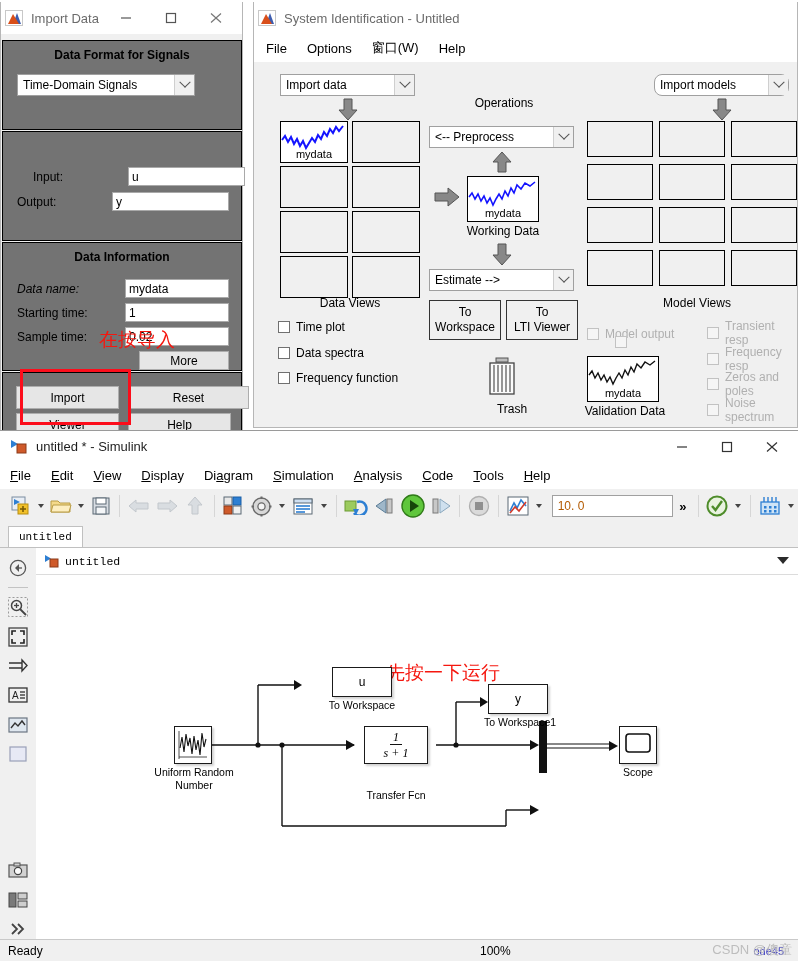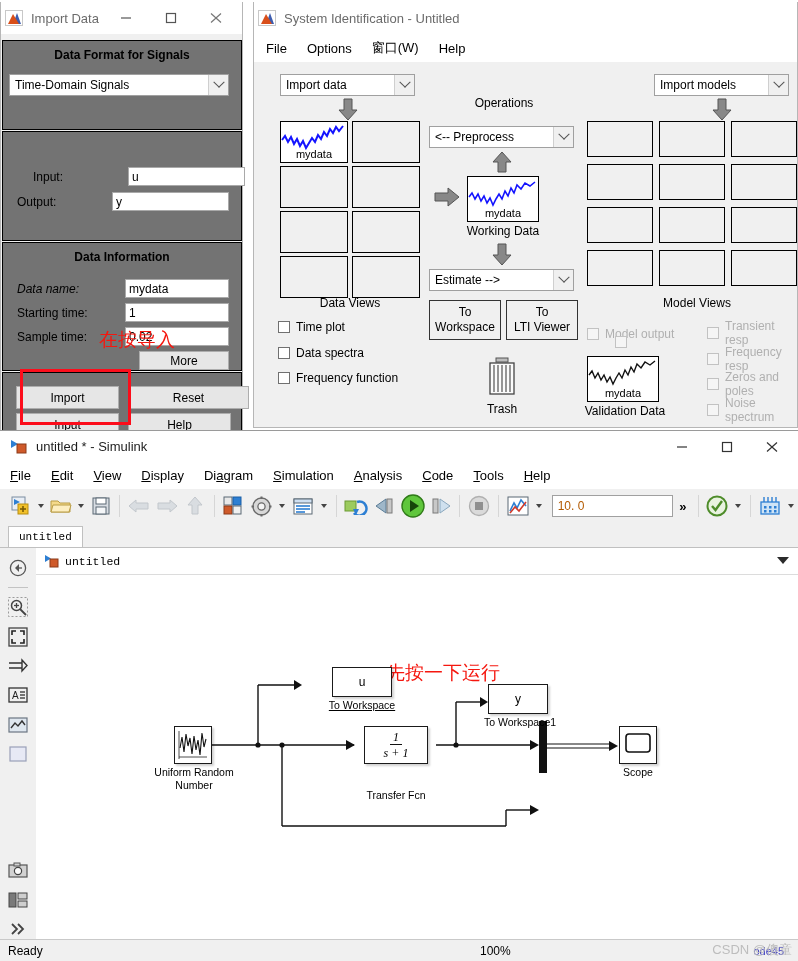--- a/index.html
+++ b/index.html
@@ -103,21 +103,21 @@
         <svg width="14" height="12">
             <line x1="2" y1="1.5" x2="12" y2="10.5" stroke="#777" stroke-width="1.2"></line>
             <line x1="12" y1="1.5" x2="2" y2="10.5" stroke="#777" stroke-width="1.2"></line>
           </svg>
       </span>
     </span>
   </div>
 
   <div class="panel" style="position:absolute;left:1px;top:38px;width:240px;height:90px;">
     <div class="panel-h">Data Format for Signals</div>
-    <div class="combo" style="position:absolute;left:6px;top:33px;width:220px;">
+    <div class="combo" style="position:absolute;left:14px;top:33px;width:178px;">
       <span>Time-Domain Signals</span>
       <span class="arrowbox">
           <i class="chev"></i>
         </span>
     </div>
   </div>
 
   <div class="panel" style="position:absolute;left:1px;top:129px;width:240px;height:110px;">
     <div class="row" style="position:absolute;left:14px;top:35px;width:212px;margin-left:16px;">
       <span class="lbl" style="width:95px;">Input:</span>
@@ -142,21 +142,21 @@
     <div class="row" style="position:absolute;left:14px;top:84px;width:212px;">
       <span class="lbl" style="width:108px;">Sample time:</span>
       <span class="fld" style="flex:1;">0.02</span>
     </div>
     <div class="btn" style="position:absolute;left:136px;top:108px;width:90px;height:19px;">More</div>
   </div>
 
   <div class="panel" style="position:absolute;left:1px;top:370px;width:240px;height:64px;">
     <div class="btn" style="position:absolute;left:13px;top:13px;width:103px;height:23px;">Import</div>
     <div class="btn" style="position:absolute;left:125px;top:13px;width:121px;height:23px;">Reset</div>
-    <div class="btn" style="position:absolute;left:13px;top:40px;width:103px;height:23px;">Input</div>
+    <div class="btn" style="position:absolute;left:13px;top:40px;width:103px;height:23px;">Viewer</div>
     <div class="btn" style="position:absolute;left:125px;top:40px;width:103px;height:23px;">Help</div>
   </div>
 
   <div class="cnann" style="left:98px;top:325px;">在按导入</div>
   <div class="redbox" style="left:19px;top:367px;width:111px;height:56px;"></div>
 </div>
 
 <div class="win" id="sysidWin">
 
   <div class="titlebar">
@@ -256,23 +256,23 @@
     <div class="btn" style="position:absolute;left:252px;top:232px;width:72px;height:40px;border:1.3px solid #333;background:#f0f0f0;flex-direction:column;line-height:1.25;">
       <span>To</span>
       <span>LTI Viewer</span>
     </div>
 
     <svg class="trash" style="left:228px;top:288px;" width="40" height="44">
       <rect x="14" y="2" width="12" height="4" fill="#bdbdbd" stroke="#555" stroke-width="1"></rect>
       <rect x="8" y="7" width="24" height="31" fill="#fbfbfb" stroke="#444" stroke-width="1.3"></rect>
       <path d="M12,9 L12,36 M16,9 L16,36 M20,9 L20,36 M24,9 L24,36 M28,9 L28,36" stroke="#444" stroke-width="1.1" fill="none"></path>
     </svg>
-    <div class="caption" style="left:218px;top:334px;width:60px;">Trash</div>
-
-    <div class="combo" style="position:absolute;left:400px;top:6px;width:135px;">
+    <div class="caption" style="left:228px;top:334px;width:60px;">Trash</div>
+
+    <div class="combo" style="position:absolute;left:400px;top:6px;width:135px;border-radius:8px;">
       <span>Import models</span>
       <span class="arrowbox">
           <i class="chev"></i>
         </span>
     </div>
     <svg class="bigarrow" style="left:456px;top:30px;" width="24" height="24">
       <polygon points="8,1 16,1 16,12 21,12 12,22 3,12 8,12" fill="#888" stroke="#555" stroke-width="1"></polygon>
     </svg>
 
     <div style="position:absolute;left:333px;top:53px;">
@@ -687,21 +687,21 @@
           <line x1="3" y1="29" x2="31" y2="29" stroke="#222" stroke-width="0.8"></line>
           <line x1="3" y1="3" x2="3" y2="31" stroke="#222" stroke-width="0.8"></line>
           <polyline points="4,20 6,9 8,24 10,6 12,18 14,10 16,26 18,8 20,22 22,12 24,27 26,5 28,19 30,11" fill="none" stroke="#111" stroke-width="1.1"></polyline>
         </svg>
       </div>
       <div class="blbl" style="left:98px;top:218px;width:120px;line-height:1.25;">Uniform Random<br>Number</div>
 
       <div class="blk" style="left:296px;top:119px;width:60px;height:30px;">
         <span>u</span>
       </div>
-      <div class="blbl" style="left:276px;top:151px;width:100px;text-decoration:underline;">To Workspace</div>
+      <div class="blbl" style="left:276px;top:151px;width:100px;">To Workspace</div>
 
       <div class="blk" style="left:452px;top:136px;width:60px;height:30px;">
         <span>y</span>
       </div>
       <div class="blbl" style="left:434px;top:168px;width:100px;">To Workspace1</div>
 
       <div class="blk" style="left:328px;top:178px;width:64px;height:38px;flex-direction:column;">
         <span style="font-family:'Liberation Serif','DejaVu Serif',serif;font-style:italic;font-size:12px;line-height:1;border-bottom:1px solid #111;padding:0 3px 1px;">1</span>
         <span style="font-family:'Liberation Serif','DejaVu Serif',serif;font-style:italic;font-size:12px;line-height:1;padding-top:2px;">s + 1</span>
       </div>

